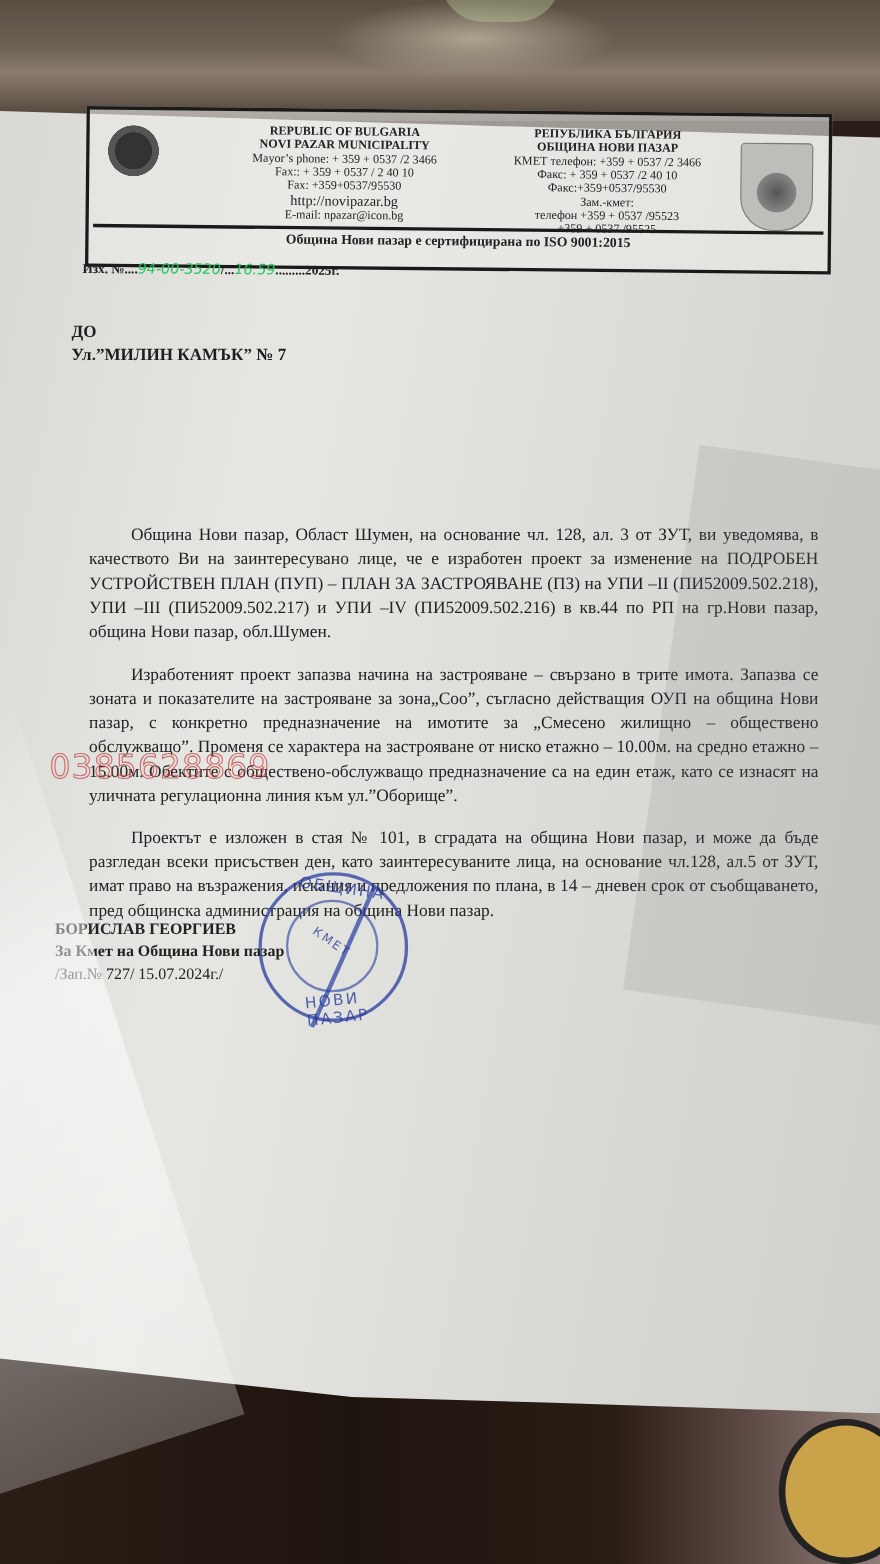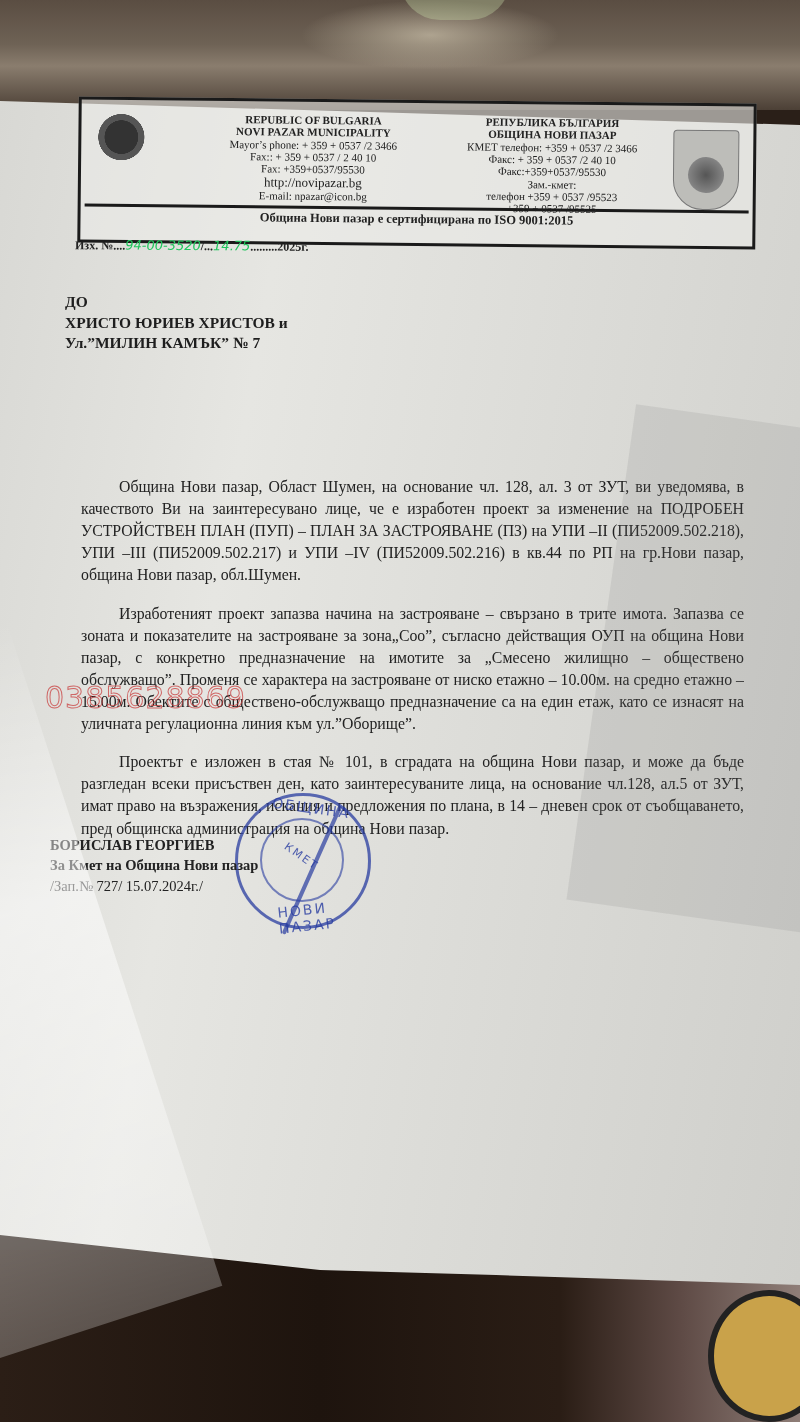--- a/index.html
+++ b/index.html
@@ -128,26 +128,25 @@
       <div>Зам.-кмет:</div>
       <div>телефон +359 + 0537 /95523</div>
       <div>+359 + 0537 /95525</div>
     </div>
     <div class="coat-right"></div>
   </div>
   <div class="cert">Община Нови пазар е сертифицирана по ISO 9001:2015</div>
 </div>
 
 <div class="ref">
-  <span>Изх. №</span><span>....</span><span class="hw">94-00-3520</span><span>/...</span><span class="hw">14.75</span><span>.........2025г.</span>
+  <span>Изх. №</span><span>....</span><span class="hw">94-00-3520</span><span>/...</span><span class="hw">16.59</span><span>.........2025г.</span>
 </div>
 
 <div class="addressee">
   <div>ДО</div>
-  <div>ХРИСТО ЮРИЕВ ХРИСТОВ и</div>
   <div>Ул.”МИЛИН КАМЪК” № 7</div>
 </div>
 
 <div class="body-text">
   <p>Община Нови пазар, Област Шумен, на основание чл. 128, ал. 3 от ЗУТ, ви уведомява, в качеството Ви на заинтересувано лице, че е изработен проект за изменение на ПОДРОБЕН УСТРОЙСТВЕН ПЛАН (ПУП) – ПЛАН ЗА ЗАСТРОЯВАНЕ (ПЗ) на УПИ –II (ПИ52009.502.218), УПИ –III (ПИ52009.502.217) и УПИ –IV (ПИ52009.502.216) в кв.44 по РП на гр.Нови пазар, община Нови пазар, обл.Шумен.</p>
   <p>Изработеният проект запазва начина на застрояване – свързано в трите имота. Запазва се зоната и показателите на застрояване за зона„Соо”, съгласно действащия ОУП на община Нови пазар, с конкретно предназначение на имотите за „Смесено жилищно – обществено обслужващо”. Променя се характера на застрояване от ниско етажно – 10.00м. на средно етажно – 15.00м. Обектите с обществено-обслужващо предназначение са на един етаж, като се изнасят на уличната регулационна линия към ул.”Оборище”.</p>
   <p>Проектът е изложен в стая № 101, в сградата на община Нови пазар, и може да бъде разгледан всеки присъствен ден, като заинтересуваните лица, на основание чл.128, ал.5 от ЗУТ, имат право на възражения, искания и предложения по плана, в 14 – дневен срок от съобщаването, пред общинска администрация на община Нови пазар.</p>
 </div>
 
 <div class="watermark">0385628869</div>

